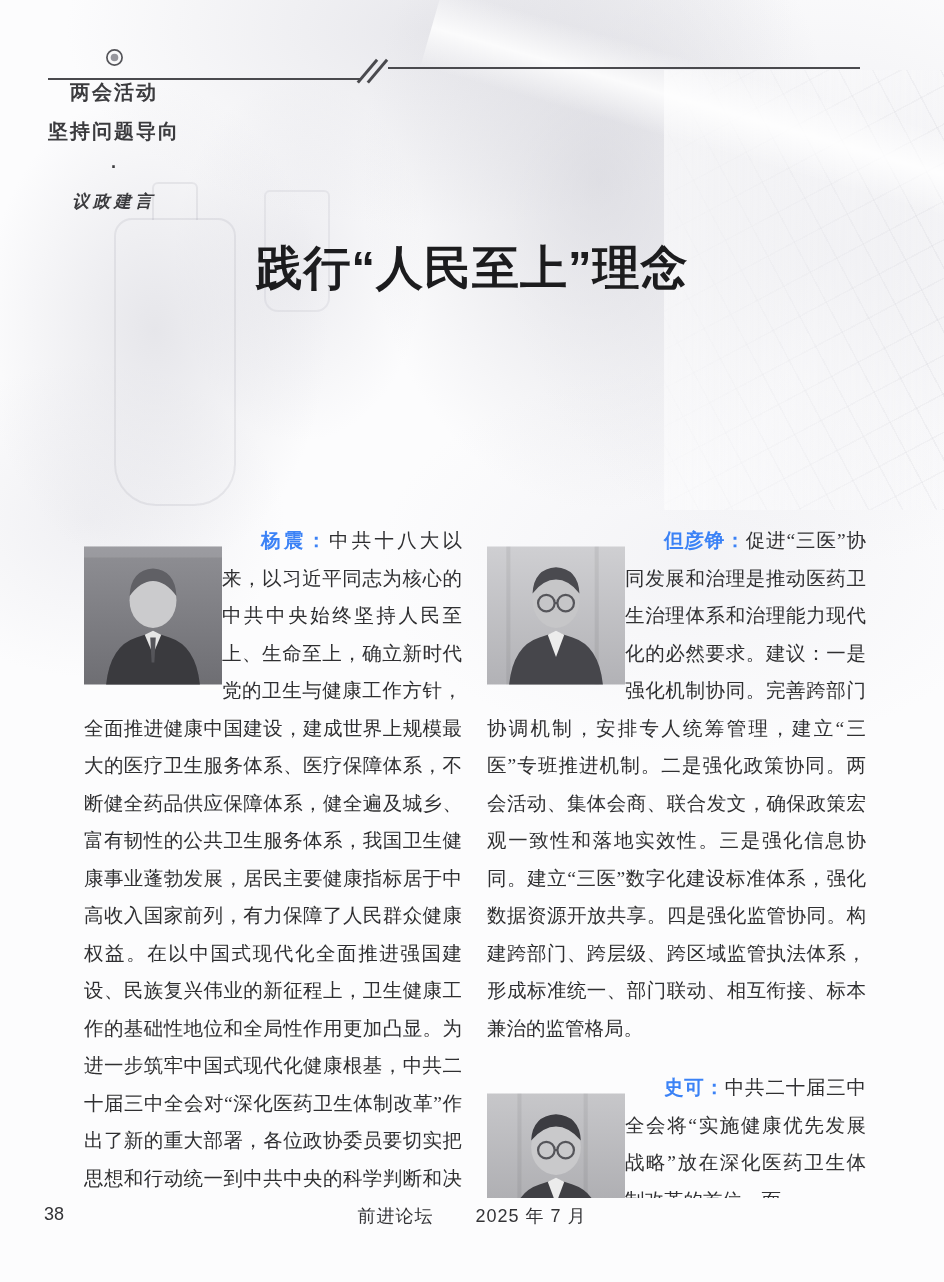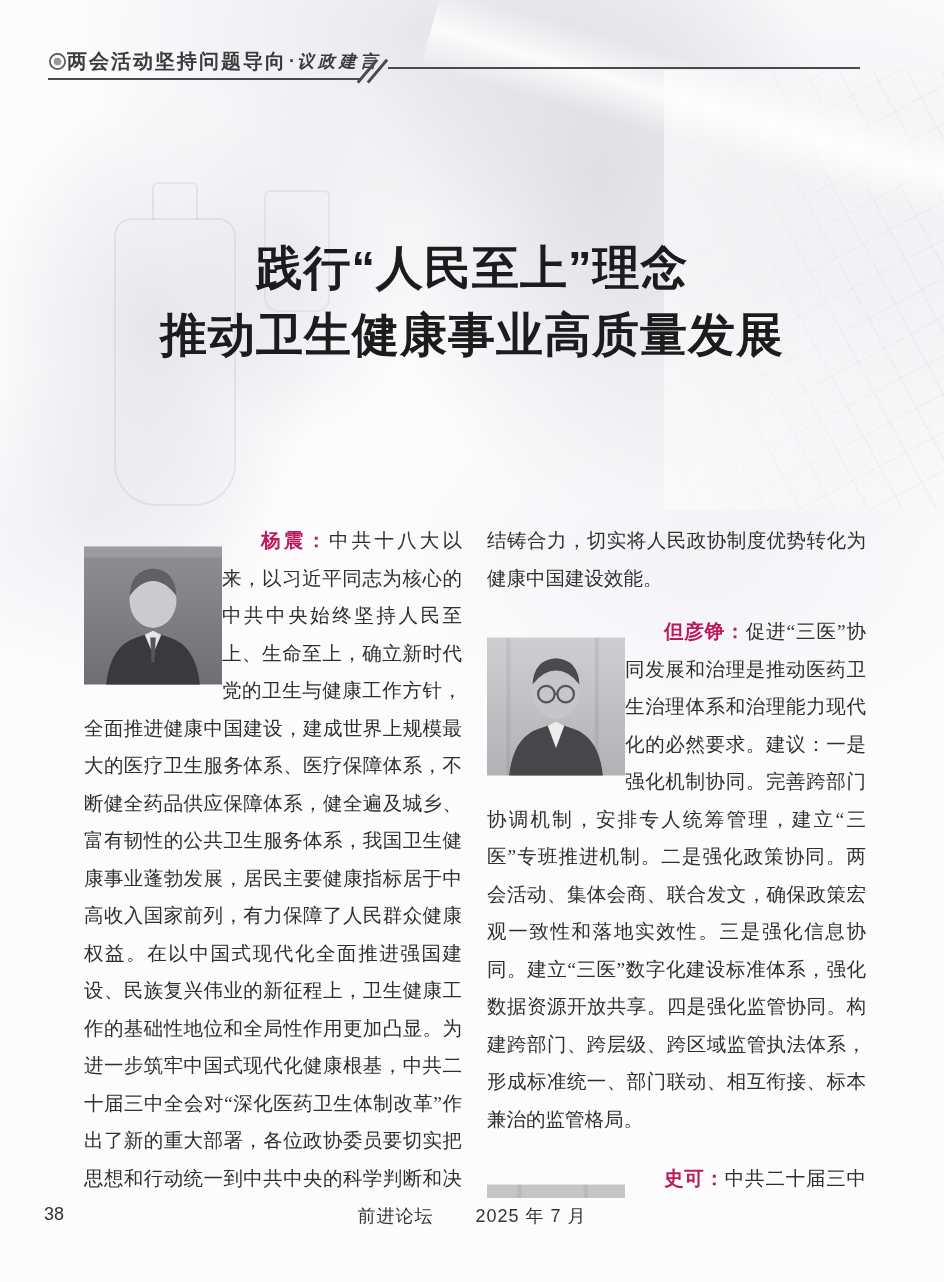--- a/index.html
+++ b/index.html
@@ -33,22 +33,22 @@
   .bg-streak{
     position:absolute;left:420px;top:-60px;width:600px;height:340px;transform:rotate(16deg);
     background:linear-gradient(to bottom, rgba(255,255,255,0) 38%, rgba(255,255,255,.85) 50%, rgba(255,255,255,0) 62%);
   }
   .bg-bottle{position:absolute;border:2px solid rgba(150,150,162,.16);}
   .bottle-a{left:114px;top:218px;width:118px;height:284px;border-radius:18px 18px 42px 42px;}
   .bottle-a::before{content:"";position:absolute;left:36px;top:-38px;width:42px;height:36px;
     border:2px solid rgba(150,150,162,.16);border-bottom:none;border-radius:6px 6px 0 0;}
   .bottle-b{left:264px;top:190px;width:62px;height:118px;border-radius:6px 6px 14px 14px;border-color:rgba(150,150,162,.13);}
   
-  .header{position:absolute;left:48px;top:48px;z-index:2;display:flex;align-items:center;gap:0;
-    font-family:"Liberation Sans","DejaVu Sans",sans-serif;color:#3b3b3e;}
+  .header{position:absolute;left:48px;top:48px;z-index:2;display:flex;align-items:center;gap:12px;
+    font-family:"Liberation Sans","DejaVu Sans",sans-serif;color:#3b3b3e;flex-direction:column;}
   .header .badge{width:19px;height:19px;flex:0 0 auto;}
   .header .h-strong{font-size:20px;font-weight:bold;letter-spacing:2px;}
   .header .h-sep{font-size:18px;font-weight:bold;margin:0 2px;}
   .header .h-light{font-size:17px;font-weight:600;font-style:italic;letter-spacing:4px;
     font-family:"Liberation Serif","DejaVu Serif",serif;}
   .rule-left{position:absolute;left:48px;top:78px;width:314px;height:2px;background:#4a4a4e;z-index:2;}
   .rule-right{position:absolute;left:388px;top:67px;width:472px;height:2px;background:#4a4a4e;z-index:2;}
   .slash{position:absolute;width:2.5px;height:30px;background:#4a4a4e;transform:rotate(40deg);z-index:2;}
   .slash-1{left:366px;top:56px;}
   .slash-2{left:376px;top:56px;}
@@ -67,21 +67,21 @@
   .col{overflow:hidden;height:676px;}
   .col-left{width:378px;}
   .col-right{width:379px;}
   .para{
     margin:0;font-size:19.5px;line-height:37.5px;text-align:justify;color:#2f2f31;
     text-indent:2em;
   }
   .para-cont{text-indent:0;margin-bottom:16px;}
   .para-dan{margin-bottom:22px;}
   .speaker-name{
-    font-family:"Liberation Sans","DejaVu Sans",sans-serif;font-weight:bold;color:#be185d;
+    font-family:"Liberation Sans","DejaVu Sans",sans-serif;font-weight:bold;color:#3b82f6;
   }
   .photo-float{float:left;width:138px;height:187px;}
   .photo-circle{width:130px;height:130px;border-radius:50%;overflow:hidden;background:#c4c4c8;}
   .photo-circle svg{display:block;width:100%;height:100%;}
   
   .footer{position:absolute;left:0;right:0;top:1204px;z-index:2;
     font-family:"Liberation Sans","DejaVu Sans",sans-serif;color:#333336;font-size:18px;}
   .page-num{position:absolute;left:44px;top:0;}
   .footer-center{display:flex;justify-content:center;gap:42px;letter-spacing:1px;}
 </style>
@@ -106,21 +106,20 @@
   <span class="h-sep">·</span>
   <span class="h-light">议政建言</span>
 </div>
 <div class="rule-left"></div>
 <div class="slash slash-1"></div>
 <div class="slash slash-2"></div>
 <div class="rule-right"></div>
 
 <div class="title-block">
   <div class="title-line">践行“人民至上”理念</div>
-  <div class="title-line">推动卫生健康事业高质量发展</div>
 </div>
 
 <div class="columns">
 
   <div class="col col-left">
     <p class="para">
       <span class="photo-float">
         <span class="photo-circle">
           <svg viewBox="0 0 100 100">
             <defs>
@@ -137,21 +136,20 @@
             <ellipse cx="50" cy="39" rx="17" ry="20" fill="#cbcbcd"></ellipse>
             <path d="M33 36 Q34 17 50 16 Q66 17 67 36 Q59 25 50 25 Q41 25 33 36 Z" fill="#606065"></path>
           </svg>
         </span>
       </span>
       <span class="speaker-name">杨震：</span><span>中共十八大以来，以习近平同志为核心的中共中央始终坚持人民至上、生命至上，确立新时代党的卫生与健康工作方针，全面推进健康中国建设，建成世界上规模最大的医疗卫生服务体系、医疗保障体系，不断健全药品供应保障体系，健全遍及城乡、富有韧性的公共卫生服务体系，我国卫生健康事业蓬勃发展，居民主要健康指标居于中高收入国家前列，有力保障了人民群众健康权益。在以中国式现代化全面推进强国建设、民族复兴伟业的新征程上，卫生健康工作的基础性地位和全局性作用更加凸显。为进一步筑牢中国式现代化健康根基，中共二十届三中全会对“深化医药卫生体制改革”作出了新的重大部署，各位政协委员要切实把思想和行动统一到中共中央的科学判断和决策部署上来，坚持以人民健康为中心，坚持问题导向，深入调查研究、深度协商议政，运用好政协协商平台，积极服务党和政府决策施策，以协商聚共识、以共识固团结、以团</span>
     </p>
   </div>
 
   <div class="col col-right">
-    <p class="para para-cont">结铸合力，切实将人民政协制度优势转化为健康中国建设效能。</p>
 
     <p class="para para-dan">
       <span class="photo-float">
         <span class="photo-circle">
           <svg viewBox="0 0 100 100">
             <defs>
                 <linearGradient id="gB" x1="0" y1="0" x2="0" y2="1">
               <stop offset="0" stop-color="#cfcfd2"></stop>
                   <stop offset="1" stop-color="#b2b2b6"></stop>
             </linearGradient>

